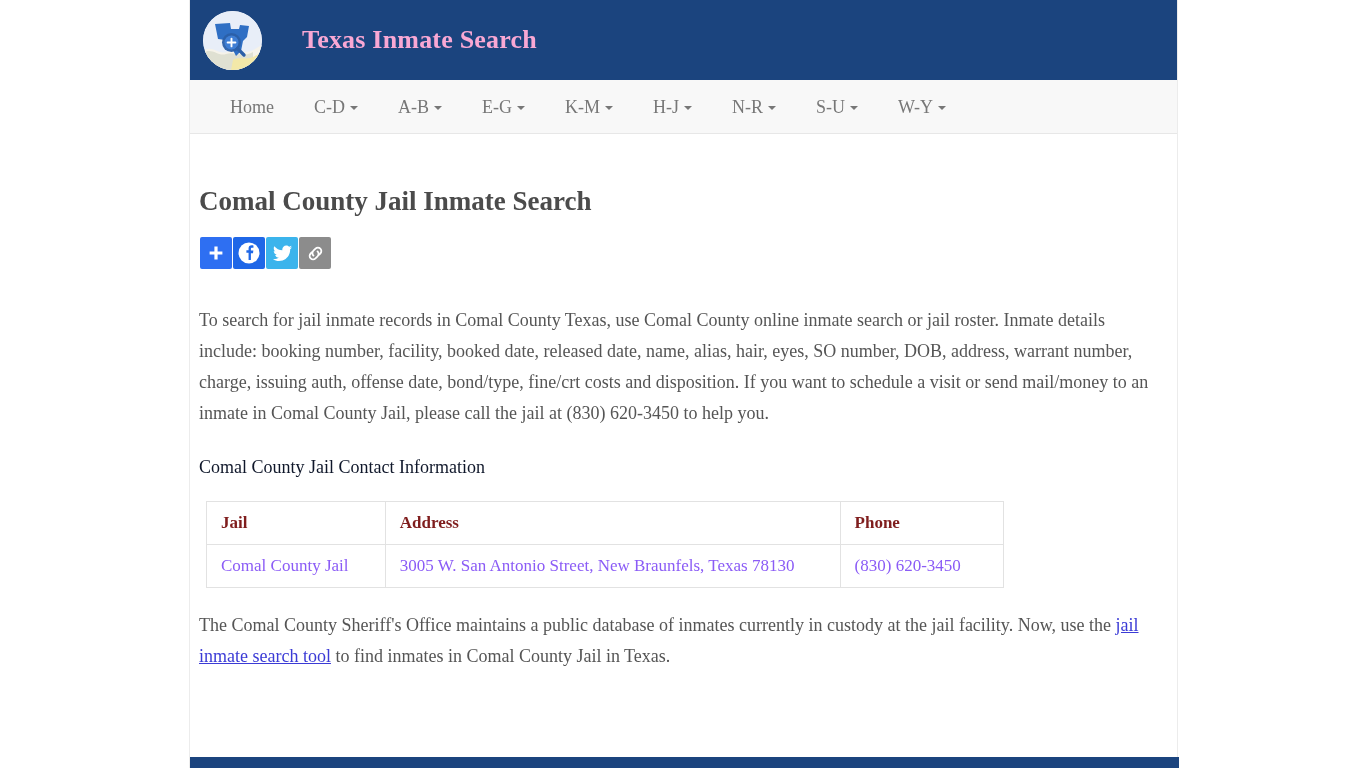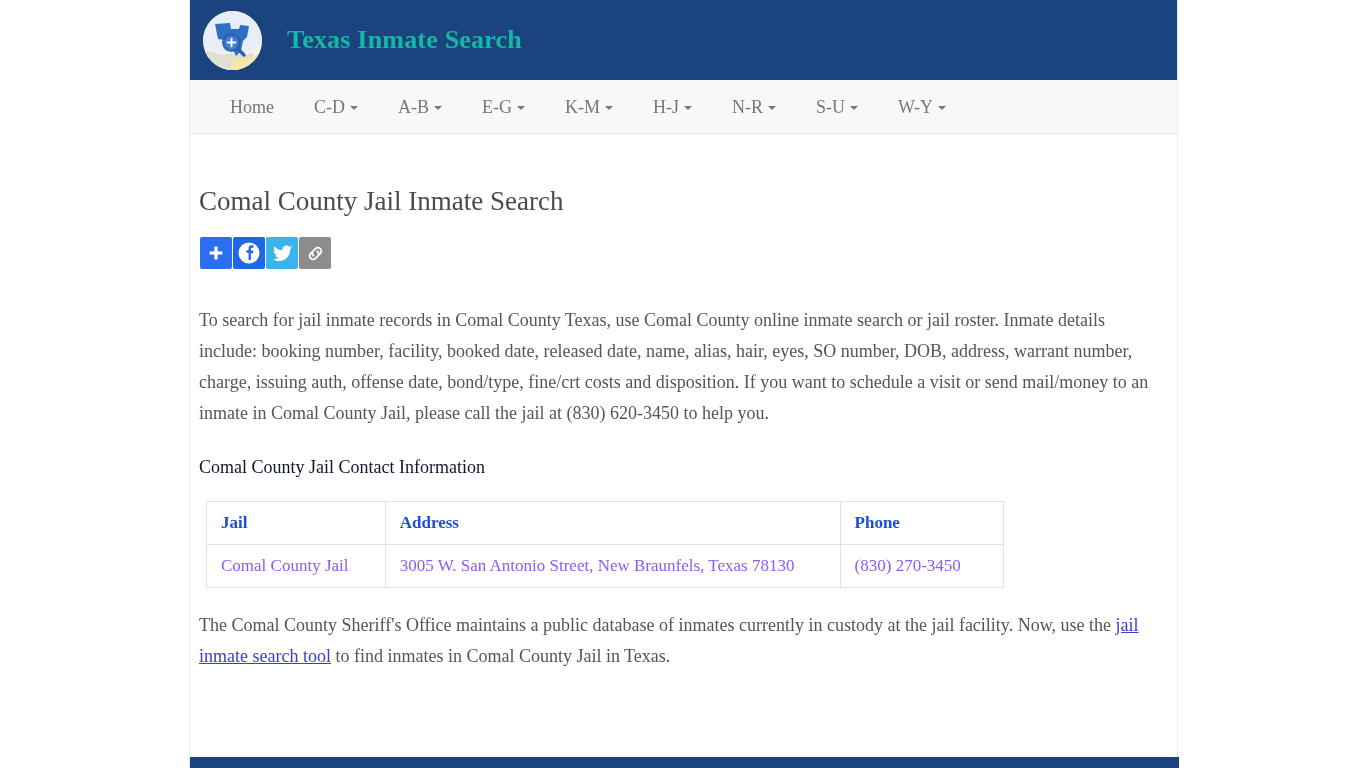--- a/index.html
+++ b/index.html
@@ -48,22 +48,22 @@
     width: 59px;
     height: 59px;
     border-radius: 50%;
     background: #eef2fa;
     position: relative;
     overflow: hidden;
     flex: 0 0 auto;
   }
   .logo svg { display: block; }
   .site-title {
-    margin-left: 25px;
-    color: #14b8a6;
+    margin-left: 40px;
+    color: #f9a8d4;
     font-size: 26px;
     font-weight: bold;
     letter-spacing: 0.2px;
     font-family: "Liberation Serif", "DejaVu Serif", serif;
   }
 
   
   .navbar {
     height: 54px;
     background: #f8f8f8;
@@ -103,21 +103,21 @@
     color: #555555;
     margin: 0 0 8px 0;
     padding-left: 0;
   }
   .breadcrumb a {
     color: #333333;
     text-decoration: underline;
   }
   h1.page-title {
     font-size: 27px;
-    font-weight: normal;
+    font-weight: bold;
     color: #4b4b4b;
     margin: 18px 0 20px 0;
     font-family: "Liberation Serif", "DejaVu Serif", serif;
   }
 
   
   .share-row {
     display: flex;
     gap: 1px;
     margin: 0 0 36px 1px;
@@ -167,21 +167,21 @@
   table.contact-table td {
     border: 1px solid #e2e2e2;
     text-align: left;
     font-size: 17px;
     color: #8b5cf6;
     padding: 10px 14px;
     line-height: 22px;
   }
   table.contact-table th {
     font-weight: bold;
-    color: #1d4ed8;
+    color: #7f1d1d;
   }
   .col-jail  { width: 165px; }
   .col-addr  { width: 480px; }
   .col-phone { width: 148px; }
 
   
   .footer-bar {
     position: absolute;
     left: 0;
     bottom: 0;
@@ -272,21 +272,21 @@
           <tr>
             <th class="col-jail">Jail</th>
             <th class="col-addr">Address</th>
             <th class="col-phone">Phone</th>
           </tr>
         </thead>
         <tbody>
           <tr>
             <td>Comal County Jail</td>
             <td>3005 W. San Antonio Street, New Braunfels, Texas 78130</td>
-            <td>(830) 270-3450</td>
+            <td>(830) 620-3450</td>
           </tr>
         </tbody>
       </table>
 
       <p class="body-text"><span>The Comal County Sheriff's Office maintains a public database of inmates currently in custody at the jail facility. Now, use the </span><a href="#">jail inmate search tool</a><span> to find inmates in Comal County Jail in Texas.</span></p>
 
     </div>
 
     <div class="footer-bar"></div>
   </div>

